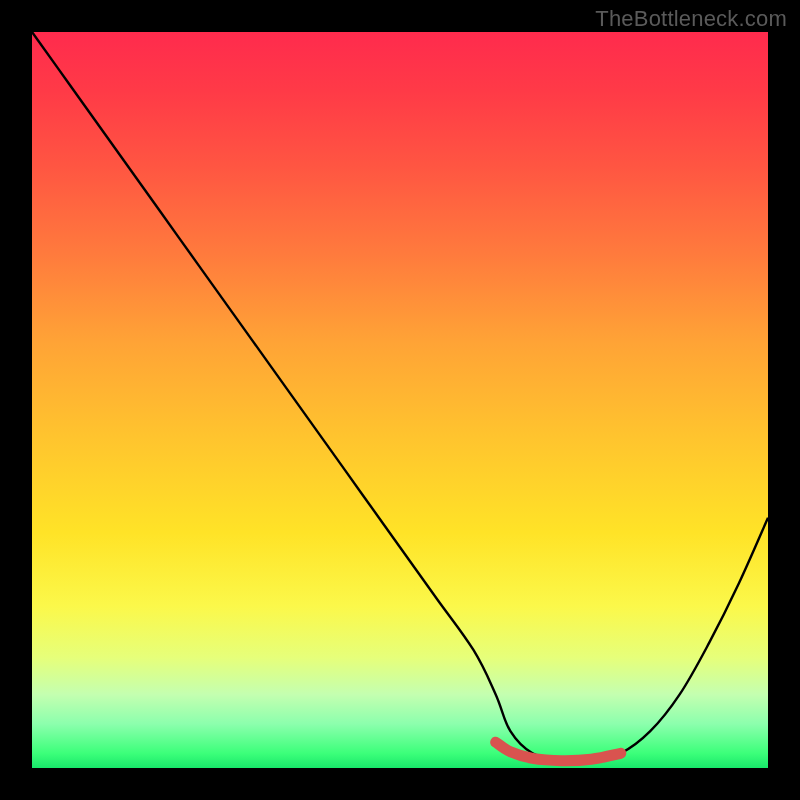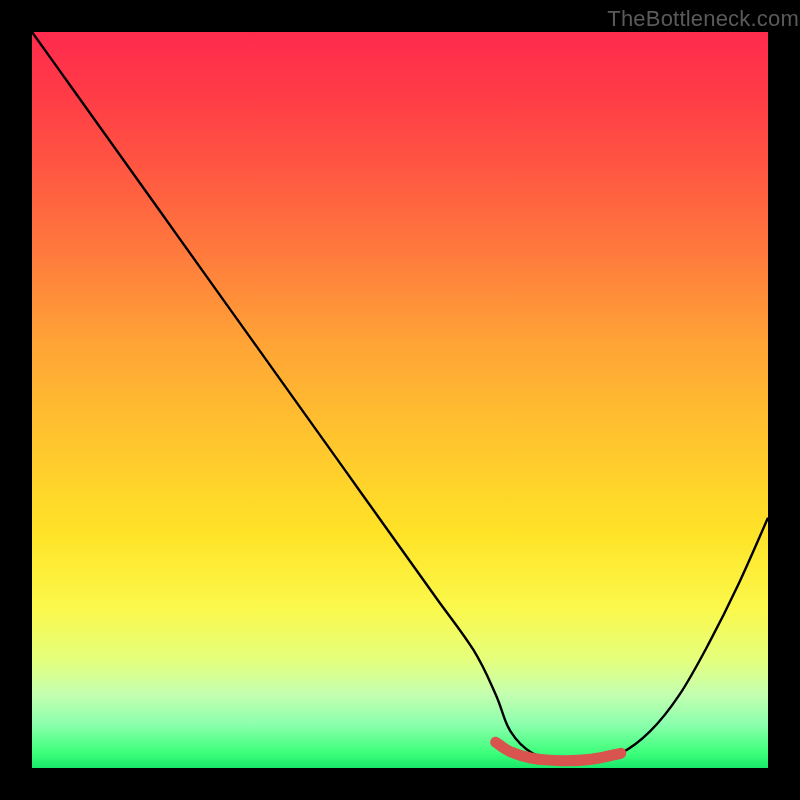--- a/index.html
+++ b/index.html
@@ -13,21 +13,21 @@
   }
   .frame {
     position: relative;
     width: 800px;
     height: 800px;
     background: #000;
   }
   .watermark {
     position: absolute;
     top: 6px;
-    right: 1px;
+    right: 13px;
     color: #5a5a5a;
     font-size: 22px;
     font-weight: 500;
     letter-spacing: 0.2px;
     user-select: none;
   }
   .plot {
     position: absolute;
     left: 32px;
     top: 32px;

